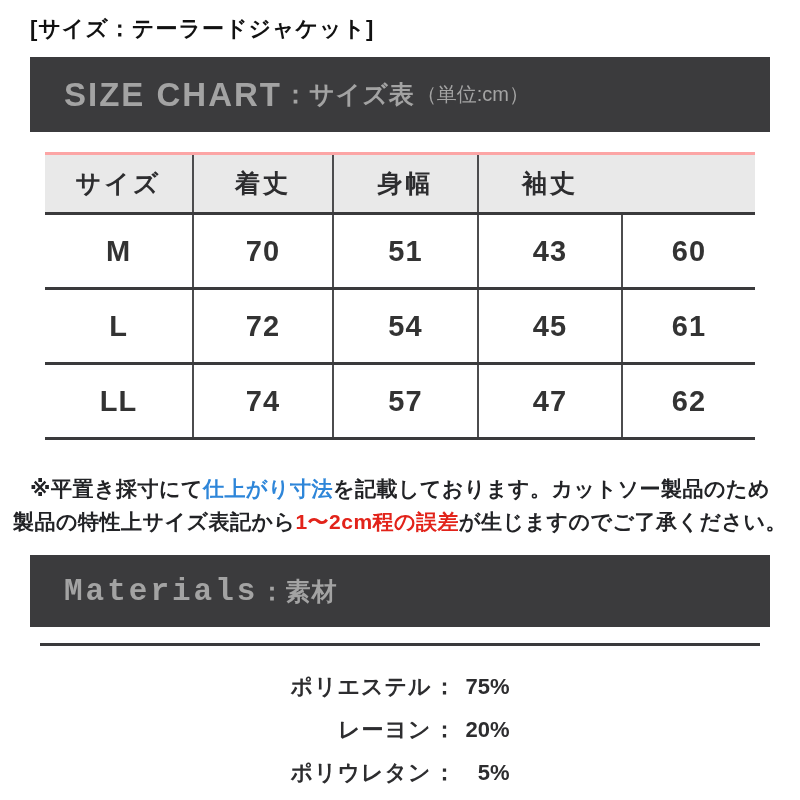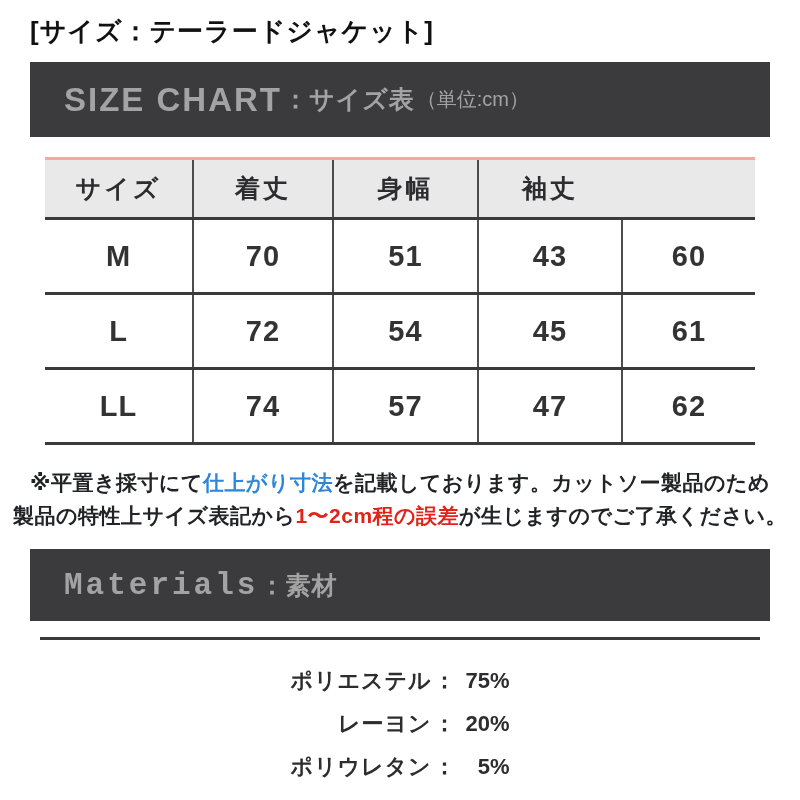--- a/index.html
+++ b/index.html
@@ -5,21 +5,21 @@
   html,body { margin:0; padding:0; }
   body {
     width:800px; height:800px; background:#ffffff;
     font-family:"Liberation Sans","DejaVu Sans",sans-serif;
     color:#222326; overflow:hidden;
   }
 
   
   .page-title {
     margin:14px 0 12px 30px;
-    font-size:26px; font-weight:700; letter-spacing:1px;
+    font-size:22px; font-weight:700; letter-spacing:1px;
     color:#111;
   }
 
   
   .banner {
     margin:13px 30px 0 30px;
     height:75px; background:#3b3b3d; color:#a3a3a3;
     display:flex; align-items:center; padding-left:34px;
     box-sizing:border-box;
   }
@@ -55,21 +55,21 @@
     height:57px; font-size:25px; font-weight:700; letter-spacing:3px;
     color:#2d2d2f;
   }
   .data-row .td {
     height:72px; font-size:29px; font-weight:700; color:#333;
     letter-spacing:1px;
   }
 
   
   .note {
-    margin-top:21px; text-align:center;
+    margin-top:32px; text-align:center;
     font-size:21px; line-height:33px; font-weight:600;
     color:#222326; letter-spacing:0.5px;
   }
   .note .hl-blue { color:#2e86d9; }
   .note .hl-red  { color:#e2231a; }
 
   
   .rule { margin:16px 40px 0 40px; border-top:3px solid #3a3a3c; height:0; }
 
   

